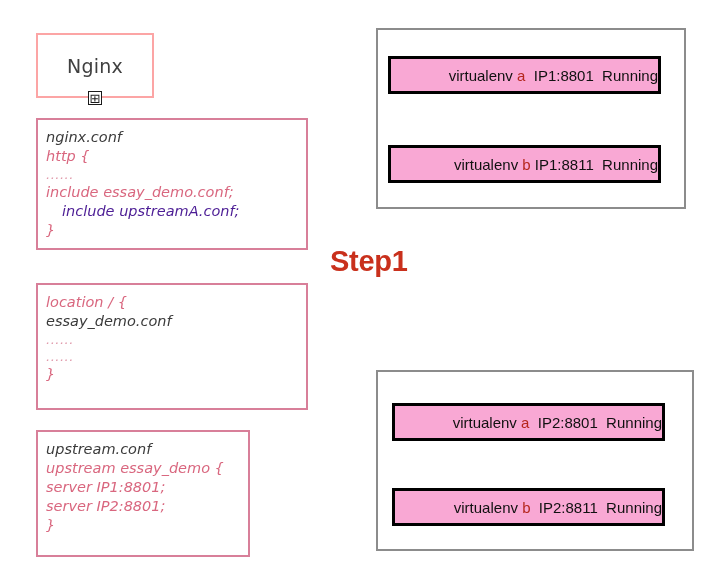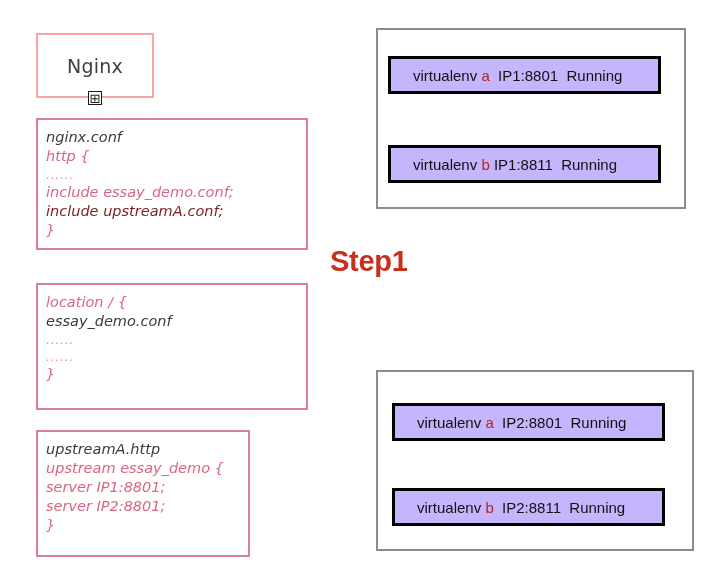--- a/index.html
+++ b/index.html
@@ -60,21 +60,21 @@
   }
   .conf-line {
     font-family: "DejaVu Sans", sans-serif;
     font-size: 14.5px;
     line-height: 19px;
     white-space: pre;
     font-style: italic;
   }
   .conf-line.title   { color: #3b3b3b; }
   .conf-line.pink    { color: #d9677f; }
-  .conf-line.green   { color: #7f1d1d; }
+  .conf-line.green   { color: #4c1d95; margin-left: 16px; }
   .conf-line.dots    { color: #e09aab; font-size: 13px; line-height: 17px; letter-spacing: .5px; }
 
   #conf-nginx   { left: 36px;  top: 118px; width: 272px; height: 132px; }
   #conf-essay   { left: 36px;  top: 283px; width: 272px; height: 127px; }
   #conf-upstream{ left: 36px;  top: 430px; width: 214px; height: 127px; }
 
   
   #step1-label {
     position: absolute;
     left: 330px; top: 245px;
@@ -91,29 +91,30 @@
     border: 2px solid #8c8c8c;
     background: #ffffff;
     box-sizing: border-box;
   }
   #server-group-1 { left: 376px; top: 28px;  width: 310px; height: 181px; }
   #server-group-2 { left: 376px; top: 370px; width: 318px; height: 181px; }
 
   .venv-box {
     position: absolute;
     border: 3px solid #000000;
-    background: #c4b5fd;
+    background: #f9a8d4;
     box-sizing: border-box;
     display: flex;
     align-items: center;
     padding-left: 22px;
     white-space: pre;
     font-family: "Liberation Sans", sans-serif;
     font-size: 15px;
     color: #111111;
+    justify-content: flex-end;
   }
   .venv-box .venv-letter { color: #b5271e; }
 
   #venv-1a { left: 388px; top: 56px;  width: 273px; height: 38px; }
   #venv-1b { left: 388px; top: 145px; width: 273px; height: 38px; }
   #venv-2a { left: 392px; top: 403px; width: 273px; height: 38px; }
   #venv-2b { left: 392px; top: 488px; width: 273px; height: 38px; }
 </style>
 </head>
 <body>
@@ -134,21 +135,21 @@
 
 <div class="conf-box" id="conf-essay">
   <div class="conf-line pink">location / {</div>
   <div class="conf-line title">essay_demo.conf</div>
   <div class="conf-line dots">......</div>
   <div class="conf-line dots">......</div>
   <div class="conf-line pink">}</div>
 </div>
 
 <div class="conf-box" id="conf-upstream">
-  <div class="conf-line title">upstreamA.http</div>
+  <div class="conf-line title">upstream.conf</div>
   <div class="conf-line pink">upstream essay_demo {</div>
   <div class="conf-line pink">server IP1:8801;</div>
   <div class="conf-line pink">server IP2:8801;</div>
   <div class="conf-line pink">}</div>
 </div>
 
 <div id="step1-label">Step1</div>
 
 <div class="server-group" id="server-group-1"></div>
 

